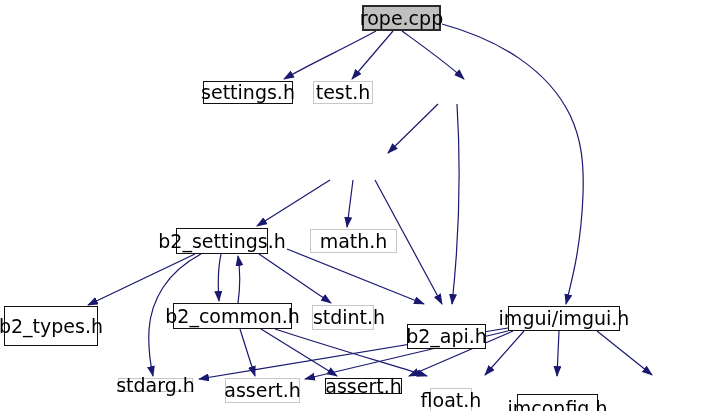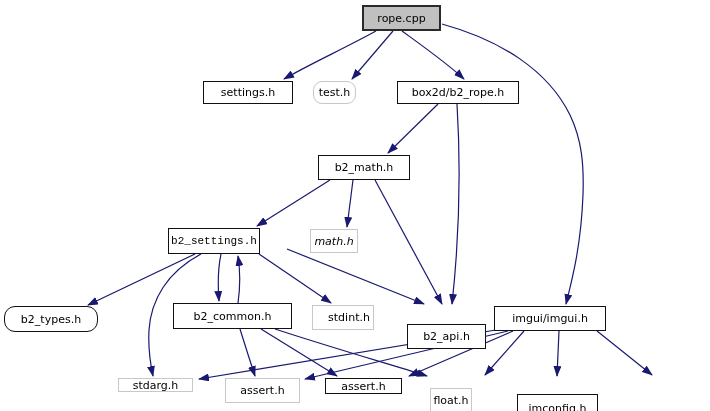--- a/index.html
+++ b/index.html
@@ -11,21 +11,21 @@
     overflow:hidden;
   }
   #edge-layer{position:absolute;left:0;top:0;width:710px;height:411px;}
   .edge{stroke:#191970;stroke-width:1.2;fill:none;}
   .node{
     position:absolute;
     display:flex;align-items:center;justify-content:center;
     box-sizing:border-box;
     background:#ffffff;
     color:#000000;
-    font-size:11px;line-height:1;
+    font-size:19px;line-height:1;
     white-space:nowrap;
     z-index:2;
   }
   .node.root{background:#c0c0c0;border:2px solid #2a2a2a;}
   .node.linked{border:1.4px solid #111111;}
   .node.external{border:1px solid #c8c8c8;}
 </style>
 </head>
 <body>
 
@@ -58,29 +58,27 @@
     <path class="edge" marker-end="url(#arrow)" d="M508,328 L199,379"></path>
     <path class="edge" marker-end="url(#arrow)" d="M508,331 L305,379"></path>
     <path class="edge" marker-end="url(#arrow)" d="M513,331 L409,376"></path>
     <path class="edge" marker-end="url(#arrow)" d="M524,331 L485,375"></path>
     <path class="edge" marker-end="url(#arrow)" d="M559,331 L557,376"></path>
     <path class="edge" marker-end="url(#arrow)" d="M597,331 L652,375"></path>
   </svg>
 
   <div class="node root" style="left:362px;top:5px;width:79px;height:26px;">rope.cpp</div>
   <div class="node linked" style="left:203px;top:81px;width:90px;height:23px;">settings.h</div>
-  <div class="node external" style="left:313px;top:81px;width:43px;height:23px;border-radius:9px;">test.h</div>
-  <div class="node linked" style="left:397px;top:81px;width:122px;height:23px;">box2d/b2_rope.h</div>
-  <div class="node linked" style="left:318px;top:155px;width:92px;height:25px;">b2_math.h</div>
-  <div class="node linked" style="left:168px;top:228px;width:92px;height:26px;font-family:Liberation Mono, monospace;">b2_settings.h</div>
-  <div class="node external" style="left:310px;top:229px;width:48px;height:24px;font-style:italic;">math.h</div>
-  <div class="node linked" style="left:4px;top:306px;width:94px;height:26px;border-radius:11px;">b2_types.h</div>
+  <div class="node external" style="left:313px;top:81px;width:60px;height:23px;">test.h</div>
+  <div class="node linked" style="left:176px;top:228px;width:92px;height:26px;">b2_settings.h</div>
+  <div class="node external" style="left:310px;top:229px;width:87px;height:24px;">math.h</div>
+  <div class="node linked" style="left:4px;top:306px;width:94px;height:40px;">b2_types.h</div>
   <div class="node linked" style="left:173px;top:303px;width:119px;height:26px;">b2_common.h</div>
   <div class="node external" style="left:312px;top:305px;width:62px;height:25px;padding-left:12px;">stdint.h</div>
   <div class="node linked" style="left:407px;top:324px;width:79px;height:25px;">b2_api.h</div>
-  <div class="node linked" style="left:494px;top:306px;width:112px;height:25px;">imgui/imgui.h</div>
+  <div class="node linked" style="left:508px;top:306px;width:112px;height:25px;">imgui/imgui.h</div>
   <div class="node external" style="left:118px;top:378px;width:75px;height:14px;">stdarg.h</div>
   <div class="node external" style="left:225px;top:378px;width:75px;height:25px;">assert.h</div>
   <div class="node linked" style="left:325px;top:378px;width:77px;height:16px;">assert.h</div>
   <div class="node external" style="left:430px;top:388px;width:42px;height:25px;">float.h</div>
   <div class="node linked" style="left:517px;top:394px;width:81px;height:29px;">imconfig.h</div>
 
 </div>
 
 </body></html>

